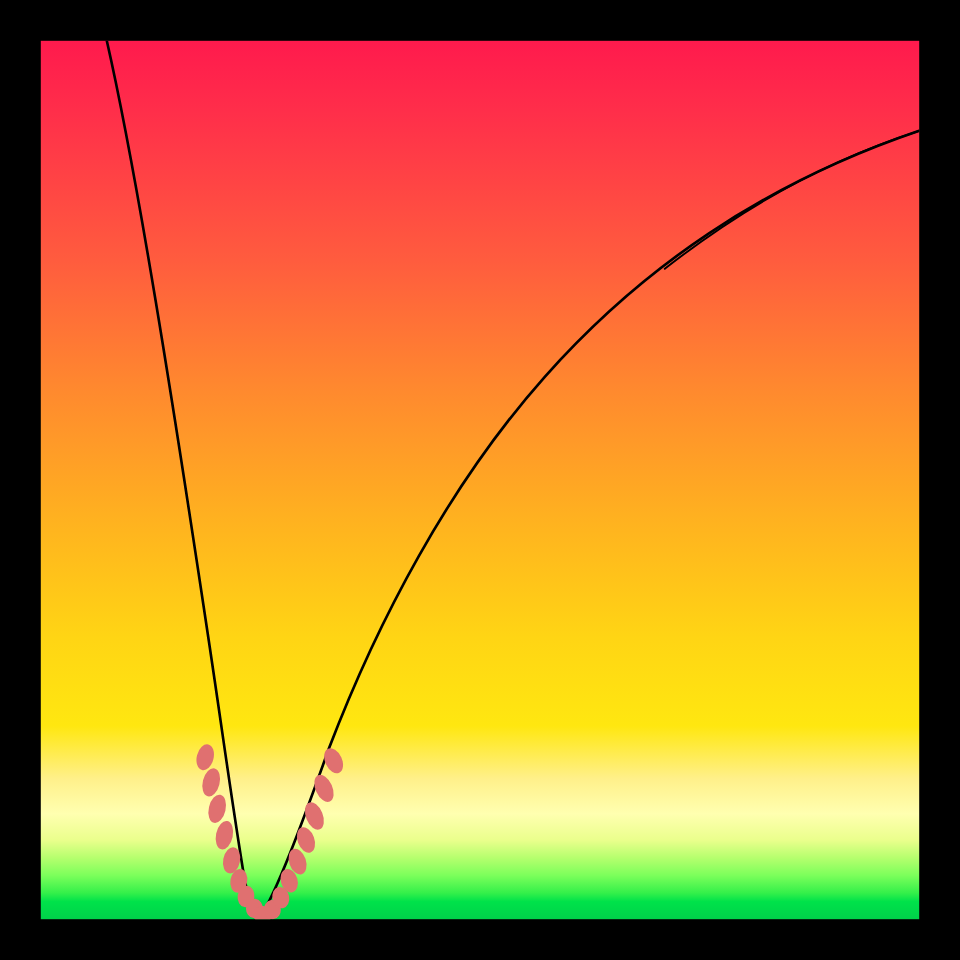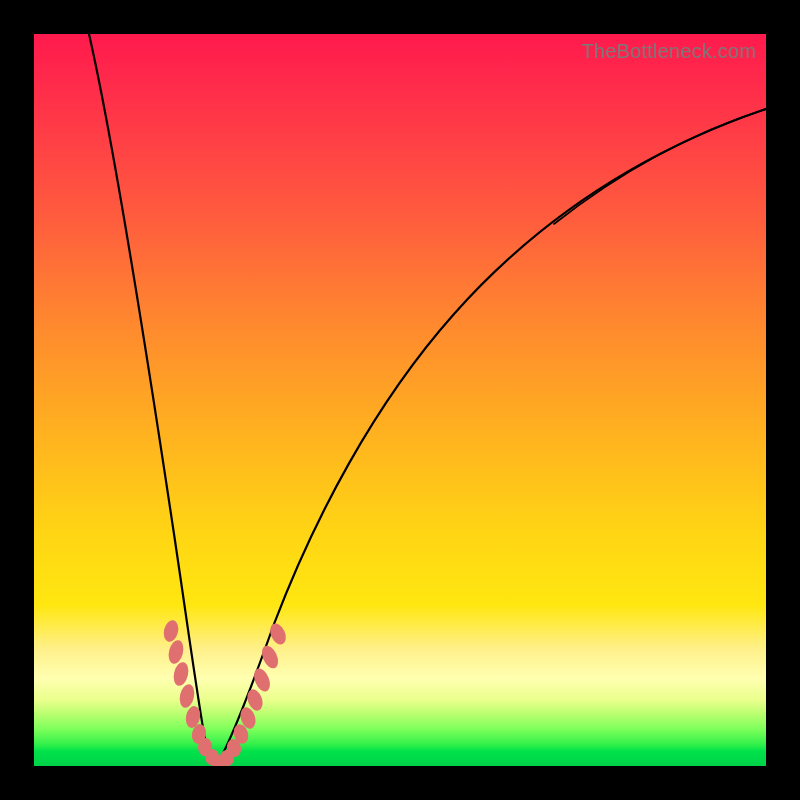--- a/index.html
+++ b/index.html
@@ -74,21 +74,20 @@
   .marker {
     fill: #e07070;
     stroke: none;
   }
 </style>
 </head>
 <body>
 
 <div class="frame">
   <div class="plot-area">
-    <span class="watermark">TheBottleneck.com</span>
 
     <svg class="curves" viewBox="0 0 732 732" preserveAspectRatio="none">
 
       <path class="curve" d="M 55 0
                C 80 110, 110 300, 140 500
                C 152 580, 160 640, 170 700
                C 174 718, 178 728, 183 730"></path>
 
       <path class="curve" d="M 183 730
                C 196 710, 215 660, 240 590

